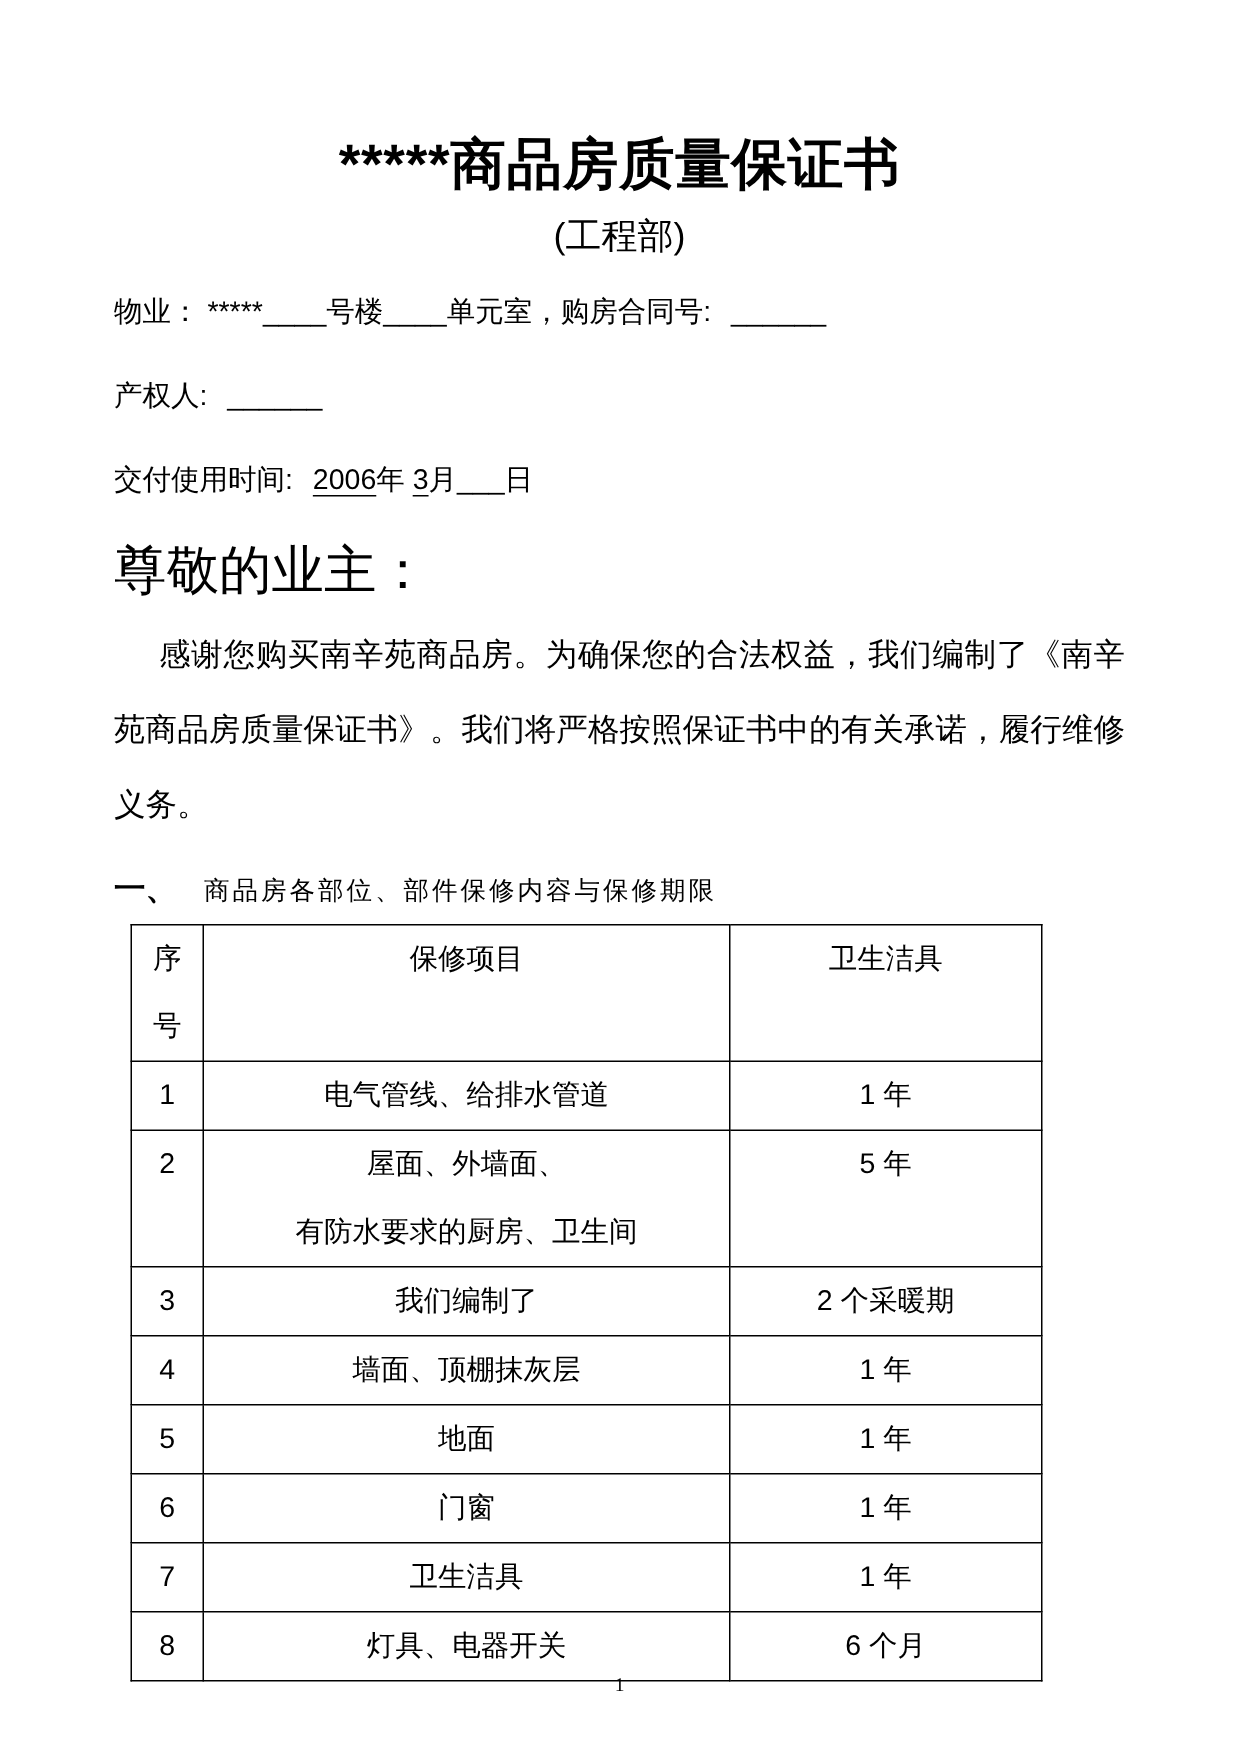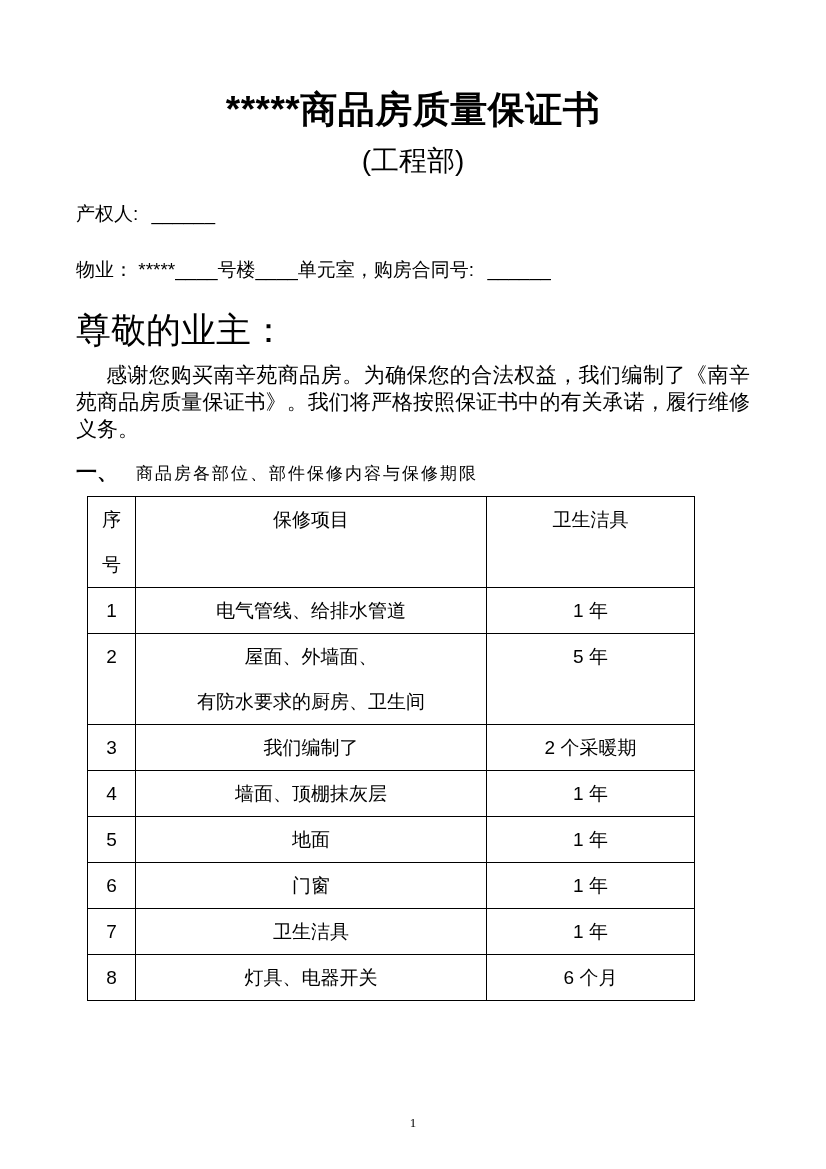--- a/index.html
+++ b/index.html
@@ -17,21 +17,21 @@
 
   .title {
     text-align: center;
     font-size: 37px;
     font-weight: 700;
     letter-spacing: 0.5px;
     line-height: 1.2;
   }
   .subtitle {
     text-align: center;
-    font-size: 28px;
+    font-size: 24px;
     font-weight: 400;
     margin-top: 12px;
     line-height: 1.2;
   }
 
   .fields { margin-top: 24px; font-size: 19px; }
   .field-row { line-height: 24px; }
   .field-row + .field-row { margin-top: 32px; }
   .u {
     text-decoration: underline;
@@ -41,21 +41,21 @@
 
   .salutation {
     margin-top: 27px;
     font-size: 35px;
     font-weight: 400;
     line-height: 1.2;
   }
   .intro {
     margin-top: 10px;
     font-size: 21px;
-    line-height: 27px;
+    line-height: 50px;
     text-align: justify;
     text-indent: 30px;
   }
 
   .section-heading {
     margin-top: 16px;
     display: flex;
     align-items: baseline;
   }
   .section-number { font-size: 21px; font-weight: 700; }
@@ -96,30 +96,35 @@
 
 <div class="doc">
   <div class="content">
 
     <div class="title">*****商品房质量保证书</div>
     <div class="subtitle">(工程部)</div>
 
     <div class="fields">
 
       <div class="field-row">
+        <span>物业：</span>
+        <span>*****</span><span>____</span><span>号楼</span><span>____</span><span>单元室，购房合同号:</span>
+        <span class="sp-left">______</span>
+      </div>
+
+      <div class="field-row">
         <span>产权人:</span>
         <span class="sp-left">______</span>
       </div>
 
       <div class="field-row">
-        <span>物业：</span>
-        <span>*****</span><span>____</span><span>号楼</span><span>____</span><span>单元室，购房合同号:</span>
-        <span class="sp-left">______</span>
+        <span>交付使用时间:</span>
+        <span class="u sp-left">2006</span><span>年</span>
+        <span class="u">3</span><span>月</span><span>___</span><span>日</span>
       </div>
-
 
     </div>
 
     <div class="salutation">尊敬的业主：</div>
 
     <div class="intro">感谢您购买南辛苑商品房。为确保您的合法权益，我们编制了《南辛苑商品房质量保证书》。我们将严格按照保证书中的有关承诺，履行维修义务。</div>
 
     <div class="section-heading">
       <span class="section-number">一、</span>
       <span class="section-title">商品房各部位、部件保修内容与保修期限</span>

